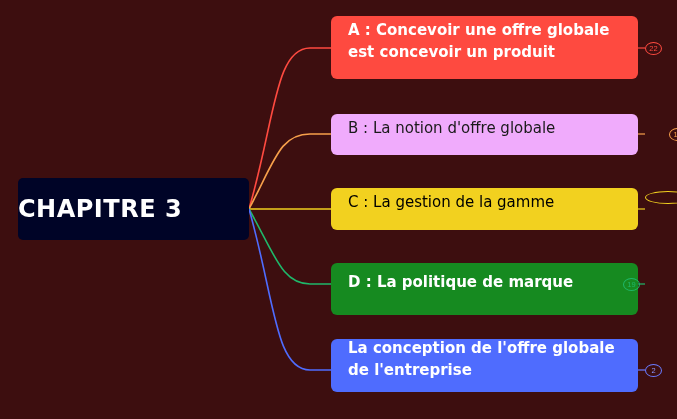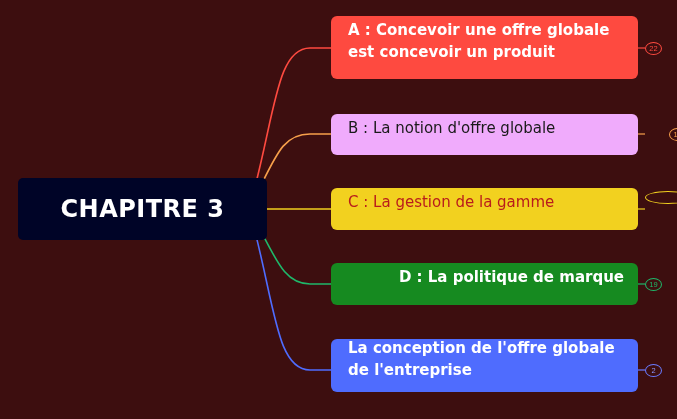--- a/index.html
+++ b/index.html
@@ -4,23 +4,23 @@
 <style>
   html, body { margin:0; padding:0; }
   body {
     width:677px; height:419px; overflow:hidden;
     background:#3d0e0f;
     font-family: "DejaVu Sans", "Liberation Sans", sans-serif;
     position:relative;
   }
   svg.links { position:absolute; left:0; top:0; }
   .root {
-    position:absolute; left:18px; top:178px; width:249px; height:62px;
+    position:absolute; left:18px; top:178px; width:231px; height:62px;
     background:#000427; border-radius:5px;
-    display:flex; align-items:center; justify-content:center;
+    display:flex; align-items:center; 
     color:#fff; font-weight:bold; font-size:24px; letter-spacing:0.5px;
   }
   .node {
     position:absolute; left:331px; width:307px;
     border-radius:6px; box-sizing:border-box;
     padding:0 14px 14px 17px;
     display:flex; align-items:center;
     font-size:15px; line-height:22px;
   }
   .badge {
@@ -59,31 +59,31 @@
   <span>22</span>
 </div>
 
 <div class="node" style="top:114px;height:41px;background:#f0abfc;color:#1a1a1a;">
   <span>B : La notion d'offre globale</span>
 </div>
 <div class="badge" style="left:645px;top:128px;border-color:#f7a04b;color:#f7a04b;margin-left:24px;">
   <span>11</span>
 </div>
 
-<div class="node" style="top:188px;height:42px;background:#f2d11f;color:#b91c1c;">
+<div class="node" style="top:188px;height:42px;background:#f2d11f;color:#000000;">
   <span>C : La gestion de la gamme</span>
 </div>
 <div class="badge" style="left:645px;top:191px;border-color:#f2d11f;color:#f2d11f;padding-left:44px;">
   <span>24</span>
 </div>
 
-<div class="node" style="top:263px;height:42px;background:#168a20;color:#fff;font-weight:bold;justify-content:flex-end;">
+<div class="node" style="top:263px;height:52px;background:#168a20;color:#fff;font-weight:bold;">
   <span>D : La politique de marque</span>
 </div>
-<div class="badge" style="left:645px;top:278px;border-color:#1fb86a;color:#1fb86a;">
+<div class="badge" style="left:623px;top:278px;border-color:#1fb86a;color:#1fb86a;">
   <span>19</span>
 </div>
 
 <div class="node" style="top:339px;height:53px;background:#4f6cfe;color:#fff;font-weight:bold;">
   <span>La conception de l'offre globale de l'entreprise</span>
 </div>
 <div class="badge" style="left:645px;top:364px;border-color:#6a7bff;color:#8a97ff;">
   <span>2</span>
 </div>
 

